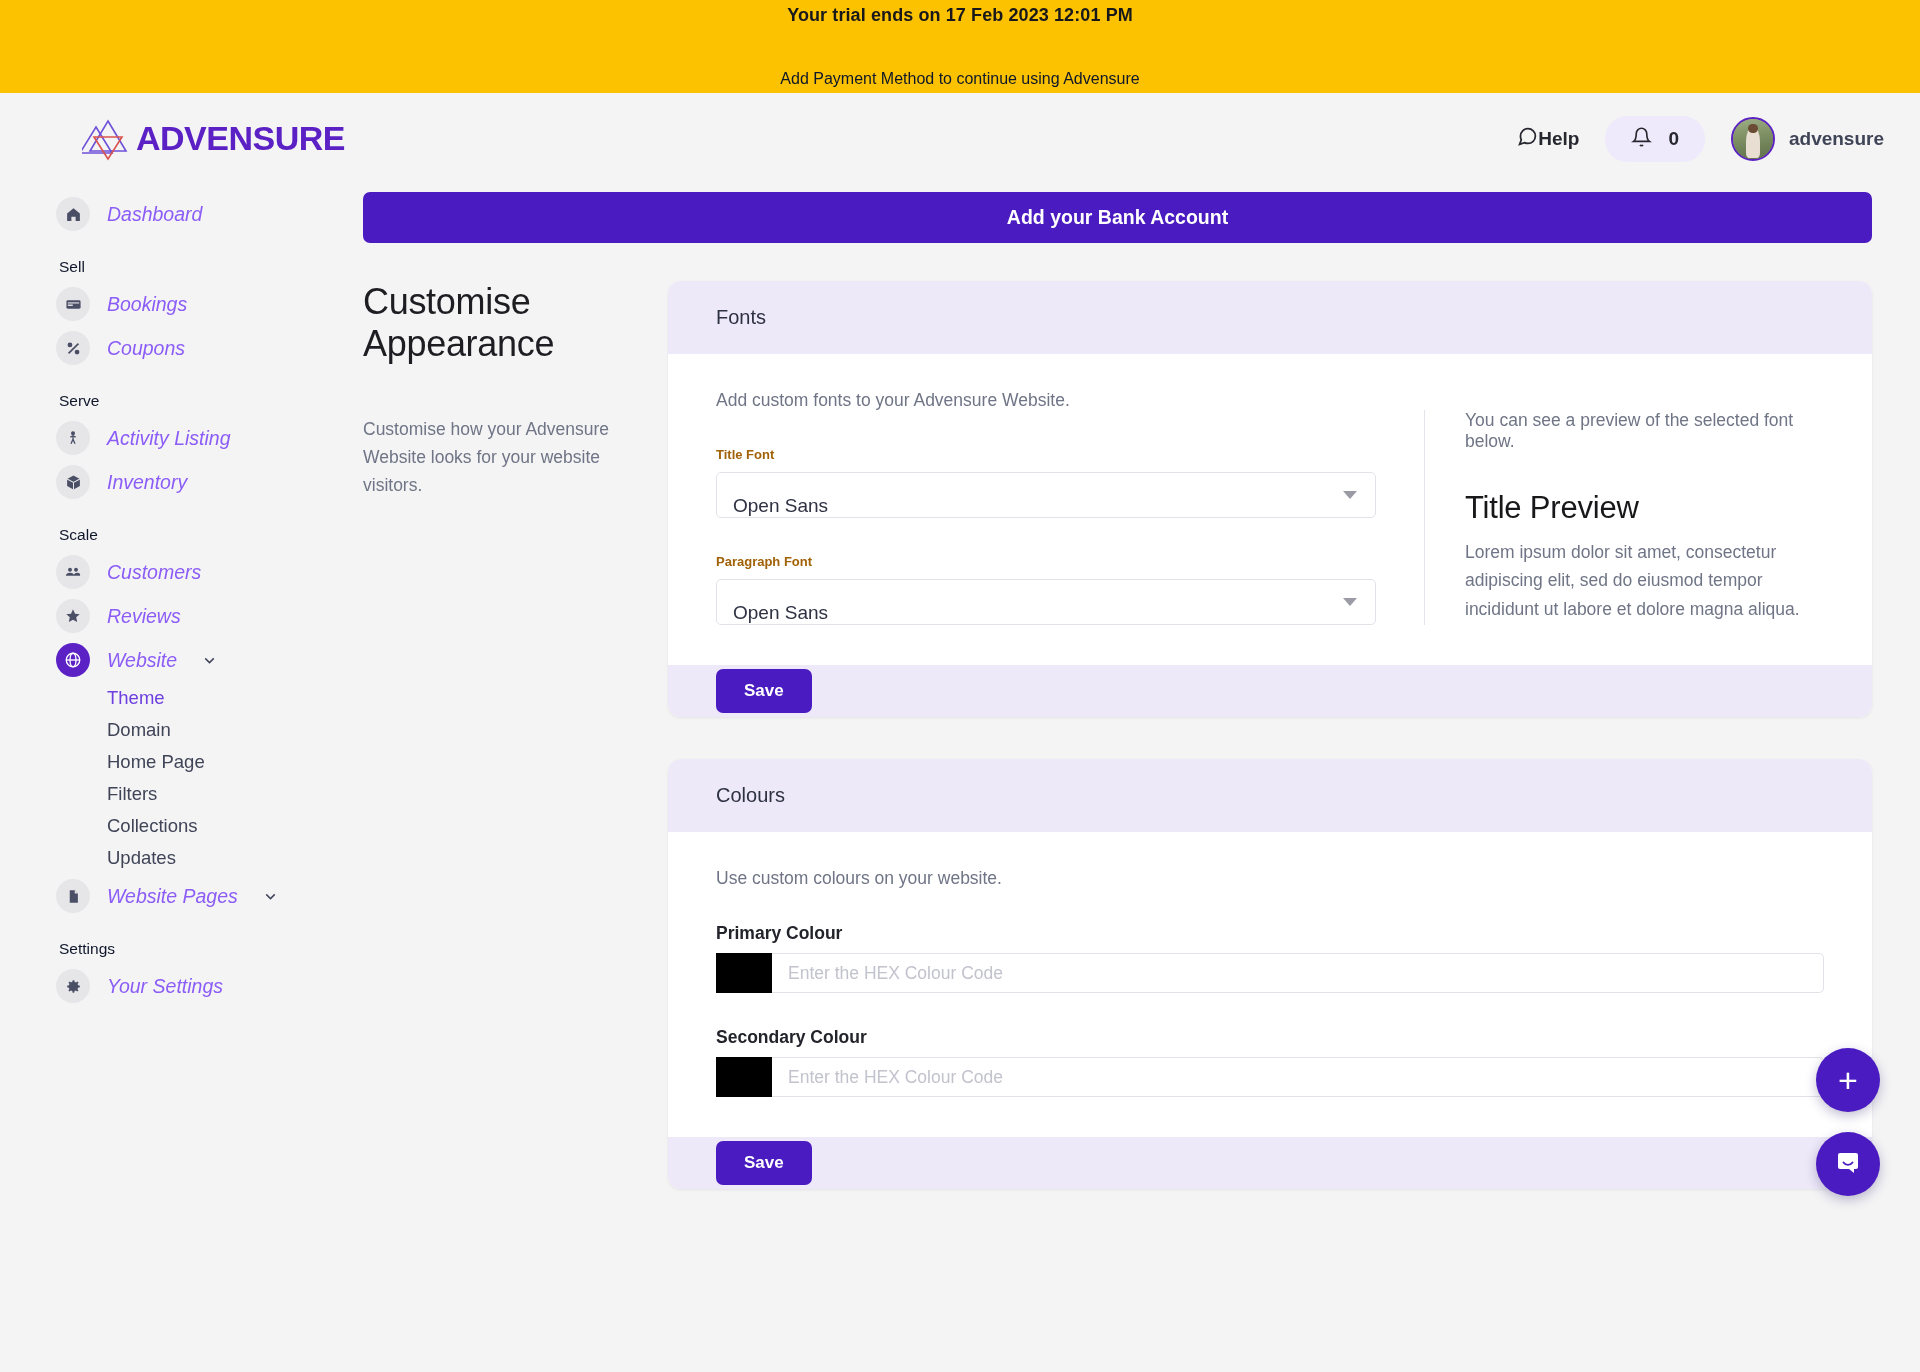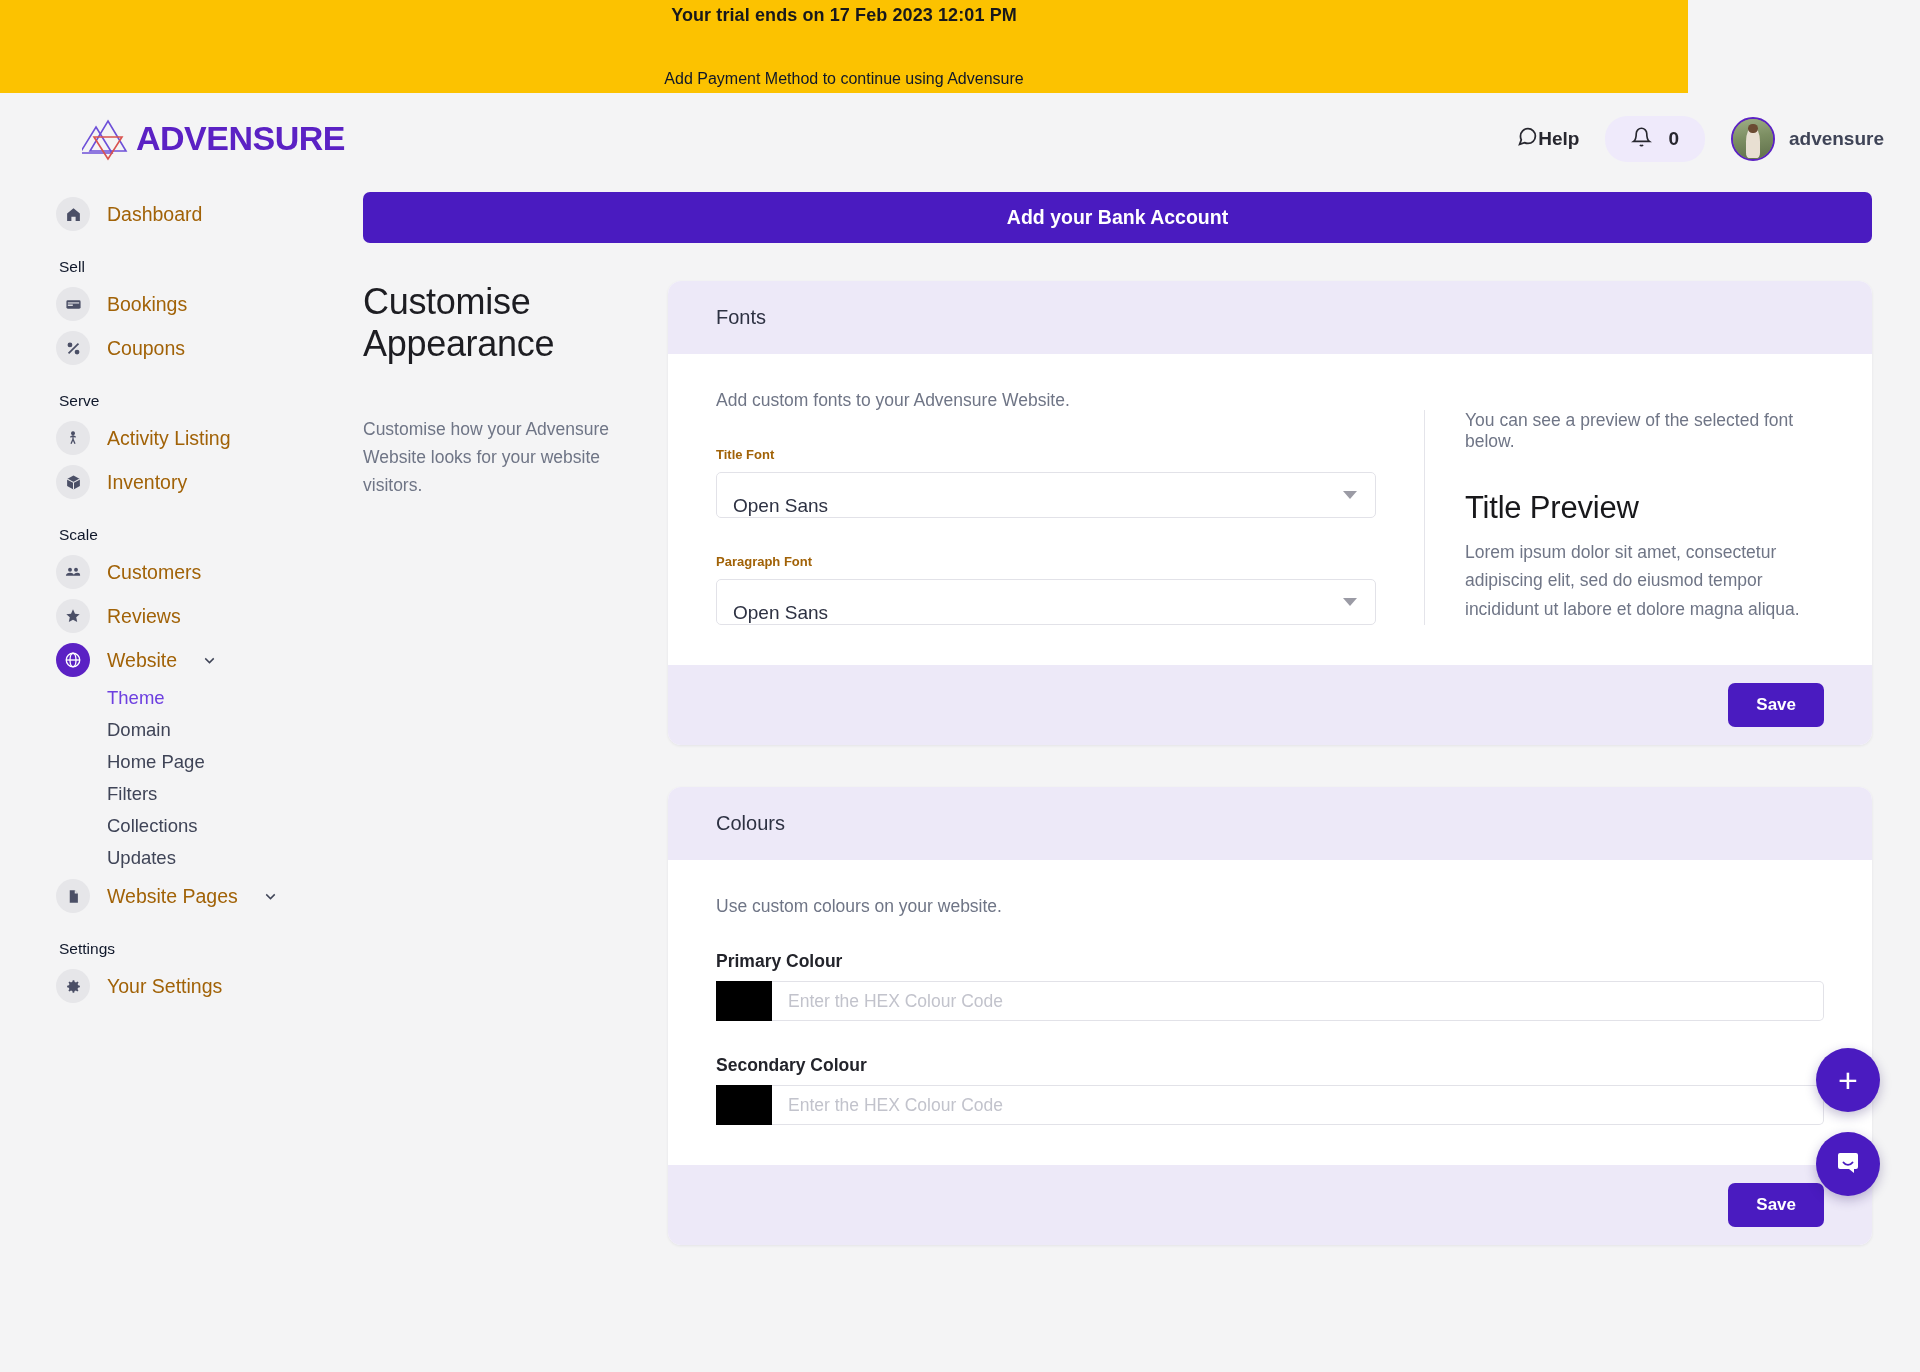--- a/index.html
+++ b/index.html
@@ -5,21 +5,21 @@
   * { box-sizing: border-box; margin: 0; padding: 0; }
   html, body {
     width: 1920px; height: 1372px;
     background: #f4f4f5;
     font-family: "Liberation Sans", sans-serif;
     overflow: hidden;
   }
 
   
   .trial-banner {
-    width: 1688px; height: 93px;
+    width: 1920px; height: 93px;
     background: #fcc200;
     display: flex; flex-direction: column;
     align-items: center; justify-content: center;
   }
   .trial-title { font-size: 18px; font-weight: bold; color: #18181b; letter-spacing: .1px; }
   .trial-sub   { font-size: 16px; color: #0f172a; margin-top: 44px; }
 
   
   .topbar {
     width: 1920px; height: 91px;
@@ -68,21 +68,21 @@
     display: flex; align-items: center; gap: 17px;
     height: 44px; cursor: pointer;
   }
   .nav-ico {
     width: 34px; height: 34px; flex: 0 0 34px;
     border-radius: 50%; background: #e6e6e9;
     display: flex; align-items: center; justify-content: center;
     color: #4b4f66;
   }
   .nav-ico.active { background: #5b21c4; color: #fff; }
-  .nav-label { font-size: 19.5px; color: #a16207; }
+  .nav-label { font-size: 19.5px; color: #8b5cf6; font-style: italic; }
   .nav-caret { margin-left: 7px; color: #3f4457; display: flex; }
 
   .nav-group { font-size: 15.5px; color: #0f172a; margin: 22px 0 6px 3px; }
 
   .sub-item {
     font-size: 18.5px; color: #3f4457;
     padding: 5px 0 5px 51px; cursor: pointer;
   }
   .sub-item.current { color: #6d3fe0; }
 
@@ -114,22 +114,22 @@
     background: #fff; border-radius: 13px; overflow: hidden;
     box-shadow: 0 1px 3px rgba(20,20,40,.07);
   }
   .card + .card { margin-top: 42px; }
   .card-head {
     background: #ede9f8; padding: 25px 48px;
     font-size: 20px; color: #2d3142;
   }
   .card-body { padding: 36px 48px 40px 48px; }
   .card-foot {
-    background: #ede9f8; padding: 18px 48px;
-    display: flex; justify-content: flex-end;
+    background: #ede9f8; padding: 4px 48px;
+    display: flex; 
   }
   .save-btn {
     background: #4a1bc0; color: #fff; border: none;
     font-family: "Liberation Sans", sans-serif;
     font-size: 17px; font-weight: bold;
     padding: 12px 28px; border-radius: 7px; cursor: pointer;
   }
 
   .fonts-grid { display: flex; }
   .fonts-left { flex: 1; padding-right: 48px; }

